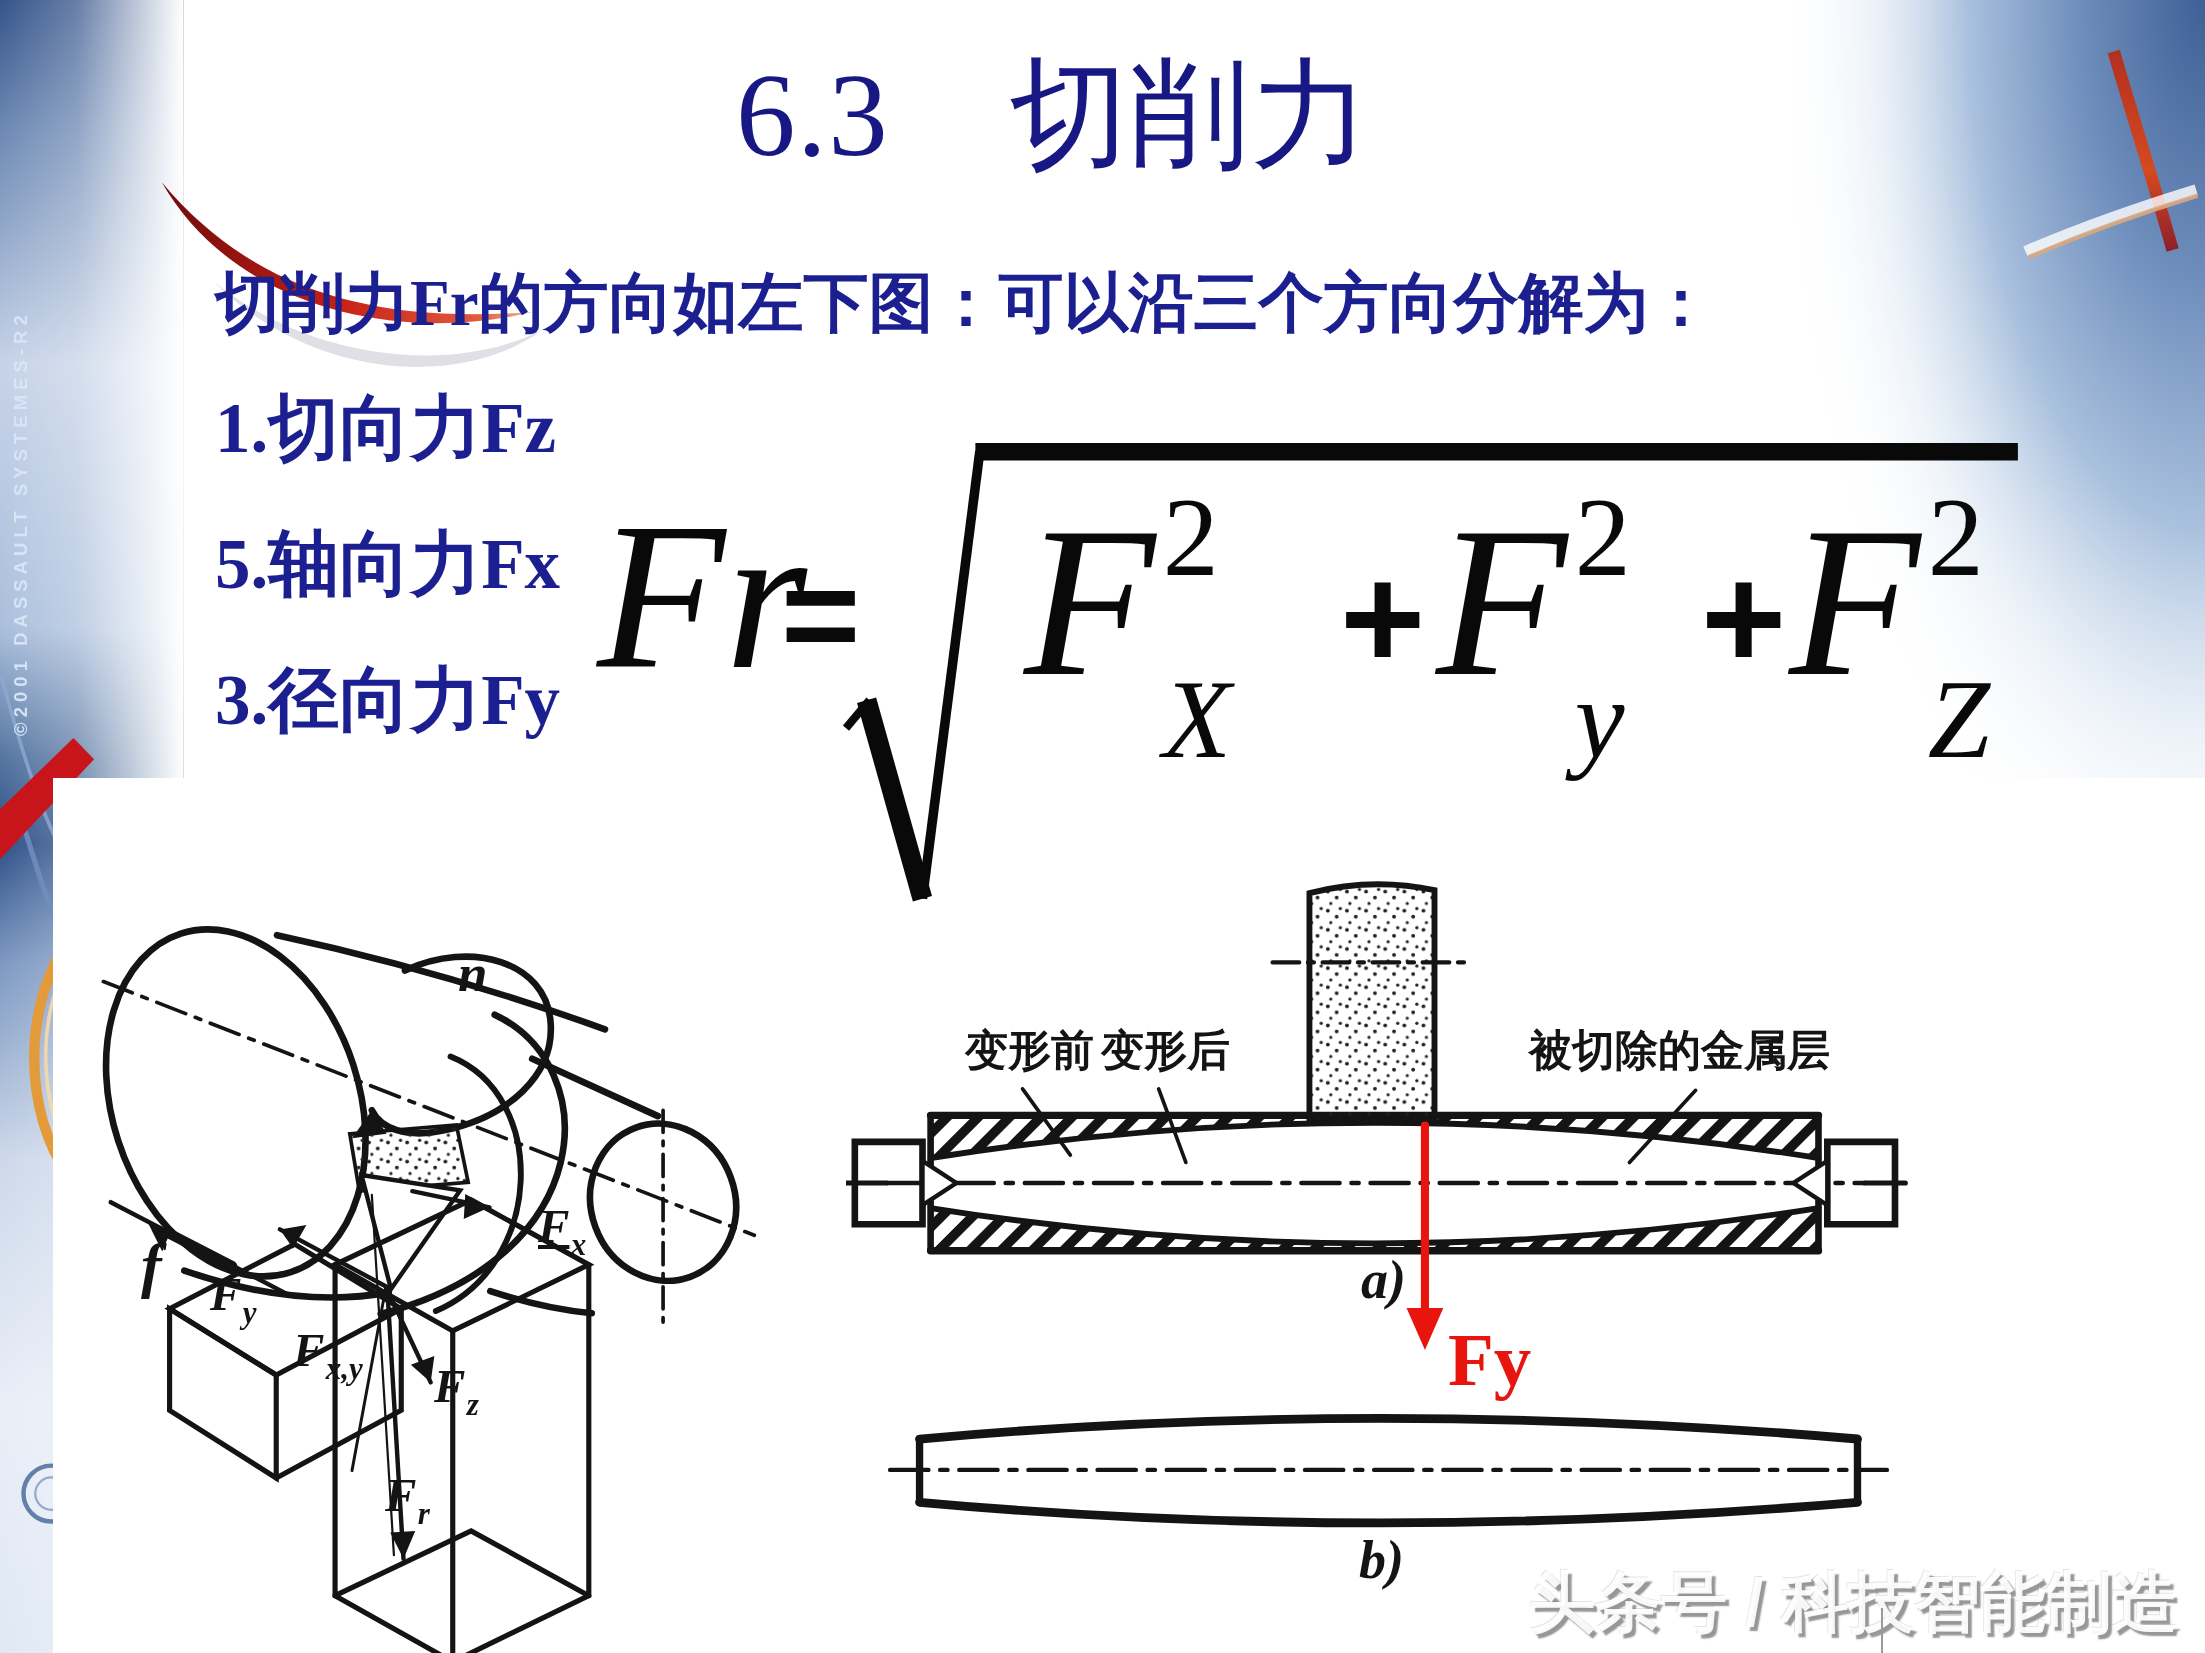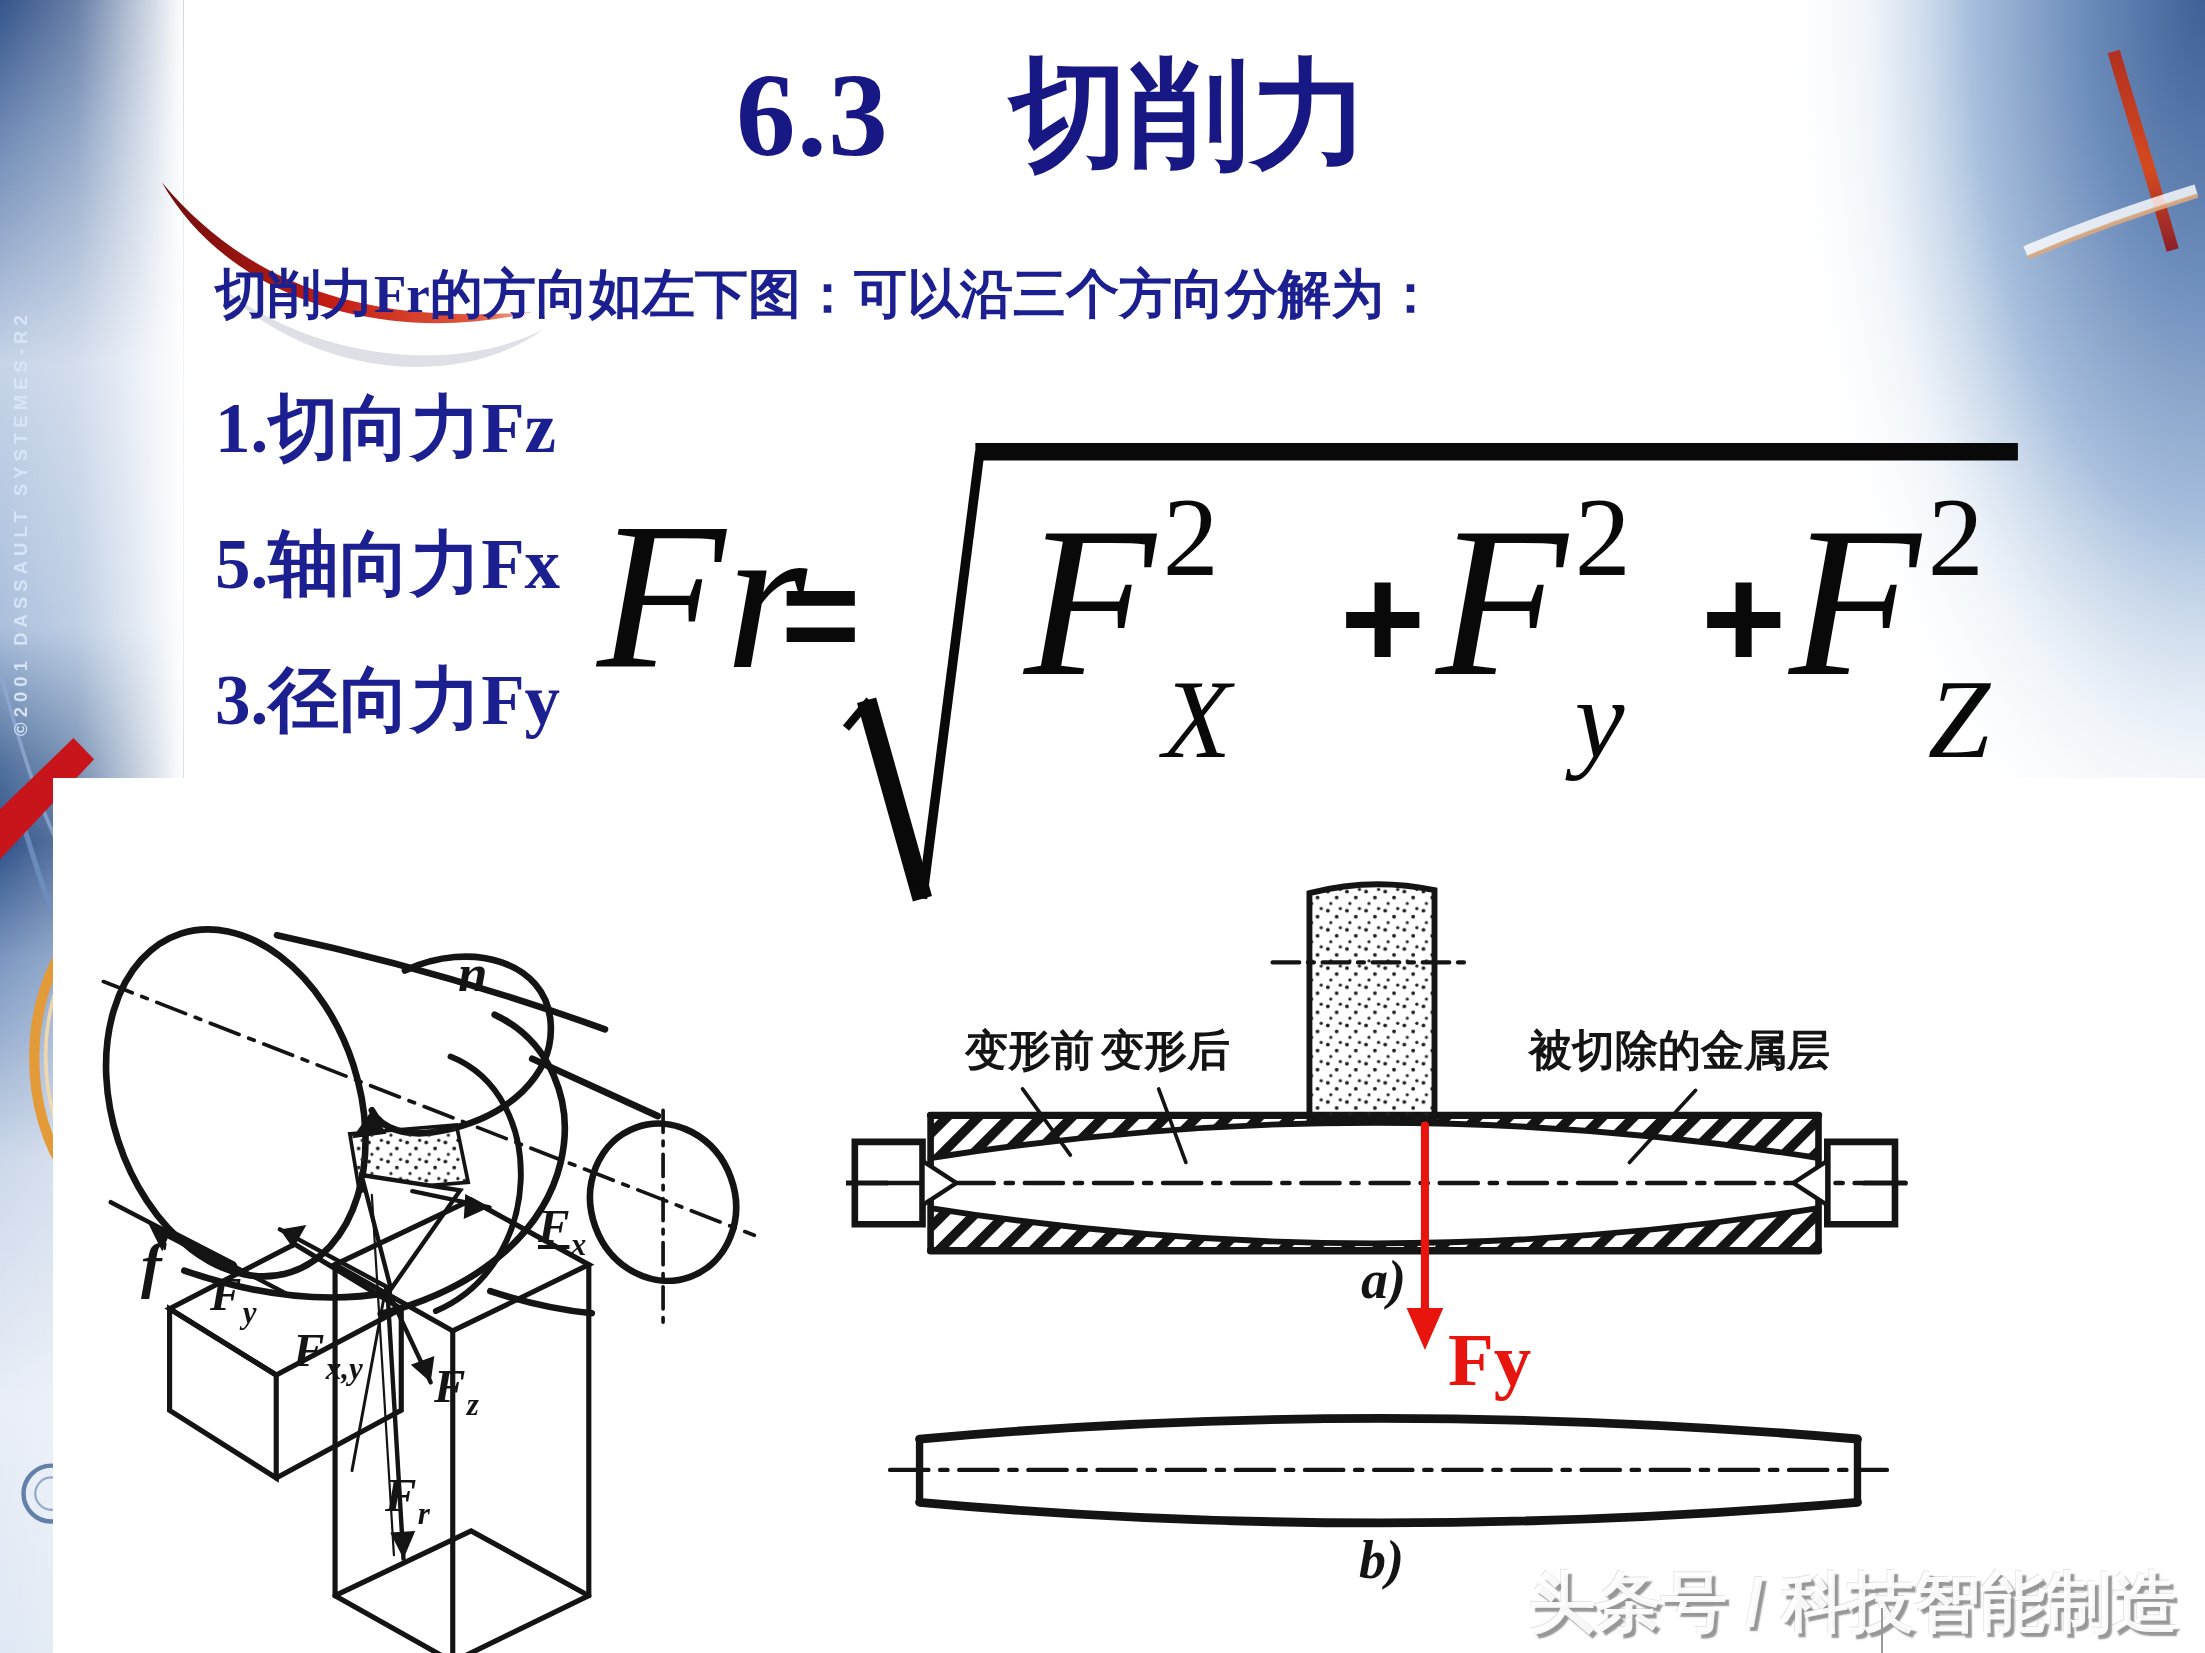--- a/index.html
+++ b/index.html
@@ -11,23 +11,23 @@
   #strip-text{left:10.3px;top:736px;transform-origin:0 0;transform:rotate(-90deg);
       font-family:"Liberation Sans","DejaVu Sans",sans-serif;font-weight:bold;
       font-size:18.4px;letter-spacing:5.1px;color:#d9e6f8;white-space:nowrap;z-index:2;opacity:.95;}
   
   #diagram-panel{left:53px;top:778px;width:2152px;height:875px;background:#ffffff;z-index:2;}
   
   #corner-tr{right:0;top:0;width:412px;height:919px;z-index:1;}
   
   #swoosh{left:147px;top:166px;width:427px;height:221px;z-index:2;}
   
-  #page-title{left:736px;top:35px;width:1030px;font-size:119px;font-weight:bold;
+  #page-title{left:736px;top:35px;width:1030px;font-size:119px;font-weight:normal;
       color:#181884;z-index:3;letter-spacing:1.5px;}
-  #intro-line{left:215px;top:259px;width:1780px;font-size:53px;font-weight:bold;
+  #intro-line{left:215px;top:259px;width:1780px;font-size:65px;font-weight:bold;
       color:#1b1f8f;z-index:3;white-space:nowrap;}
   .list-item{left:215px;width:662px;font-size:71px;font-weight:bold;color:#1b1f8f;z-index:3;white-space:nowrap;}
   #list-item-1{top:381px;}
   #list-item-2{top:517px;}
   #list-item-3{top:653px;}
   
   .fsym{color:#090909;z-index:4;}
   #f-lhs{left:597px;top:491px;font-size:210px;font-style:italic;line-height:1;}
   #f-eq{left:781px;top:546px;font-size:136px;font-weight:bold;line-height:1;
         font-family:"Liberation Sans","DejaVu Sans",sans-serif;}

